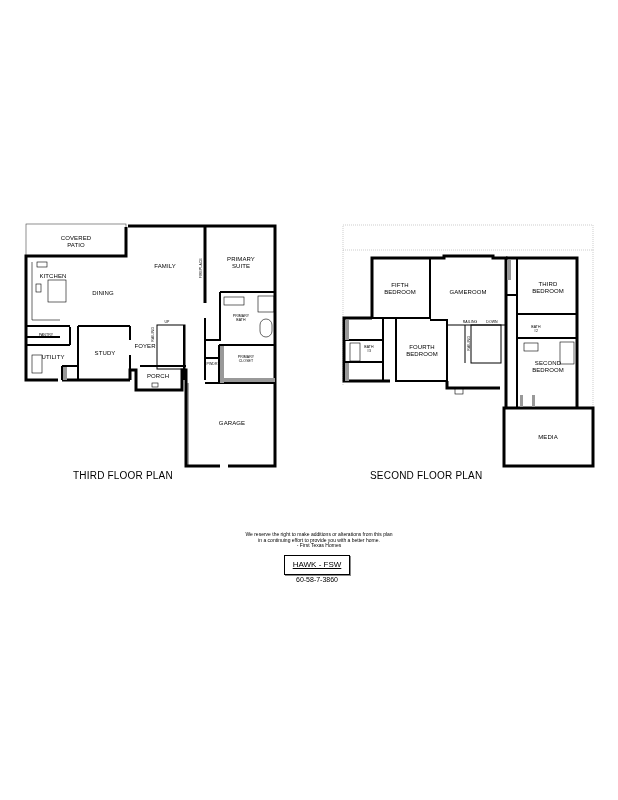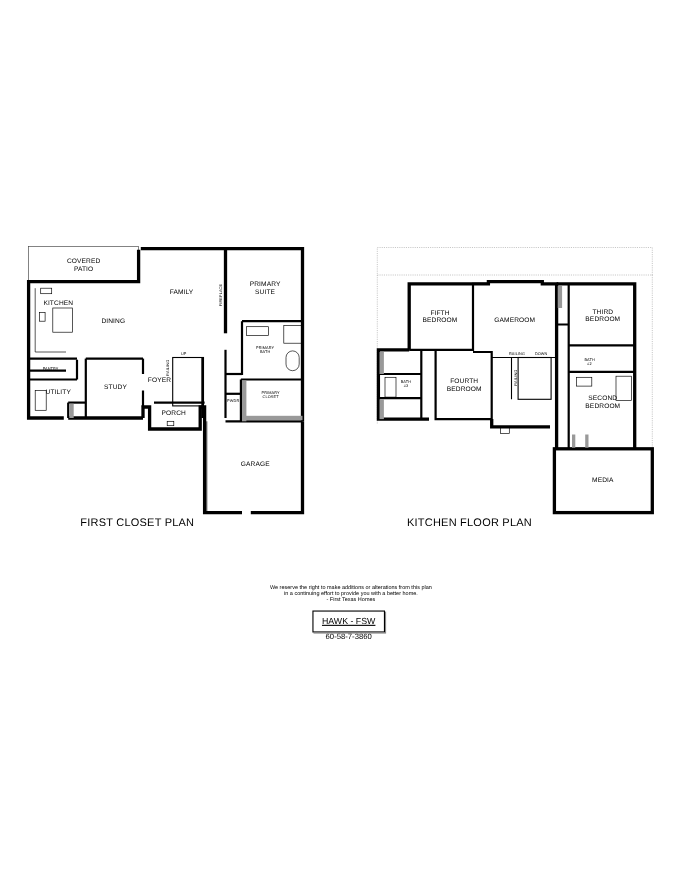--- a/index.html
+++ b/index.html
@@ -142,20 +142,20 @@
 #3</div>
 <div class="lbl med" style="left:400px;top:344px;width:44px;">FOURTH
 BEDROOM</div>
 <div class="lbl med" style="left:526px;top:360px;width:44px;">SECOND
 BEDROOM</div>
 <div class="lbl med" style="left:528px;top:434px;width:40px;">MEDIA</div>
 <div class="lbl tiny" style="left:460px;top:320px;width:20px;">RAILING</div>
 <div class="lbl tiny" style="left:484px;top:320px;width:16px;">DOWN</div>
 <div class="lbl tiny vert" style="left:467px;top:336px;">RAILING</div>
 
-<div class="title" style="left:73px;top:470px;">FIRST CLOSET PLAN</div>
-<div class="title" style="left:370px;top:470px;">KITCHEN FLOOR PLAN</div>
+<div class="title" style="left:73px;top:470px;">THIRD FLOOR PLAN</div>
+<div class="title" style="left:370px;top:470px;">SECOND FLOOR PLAN</div>
 
 <div class="note" style="white-space:pre-line;">We reserve the right to make additions or alterations from this plan
 in a continuing effort to provide you with a better home.
 - First Texas Homes</div>
 <div class="plan-box">HAWK - FSW</div>
 <div class="plan-code">60-58-7-3860</div>
 
 </body></html>

